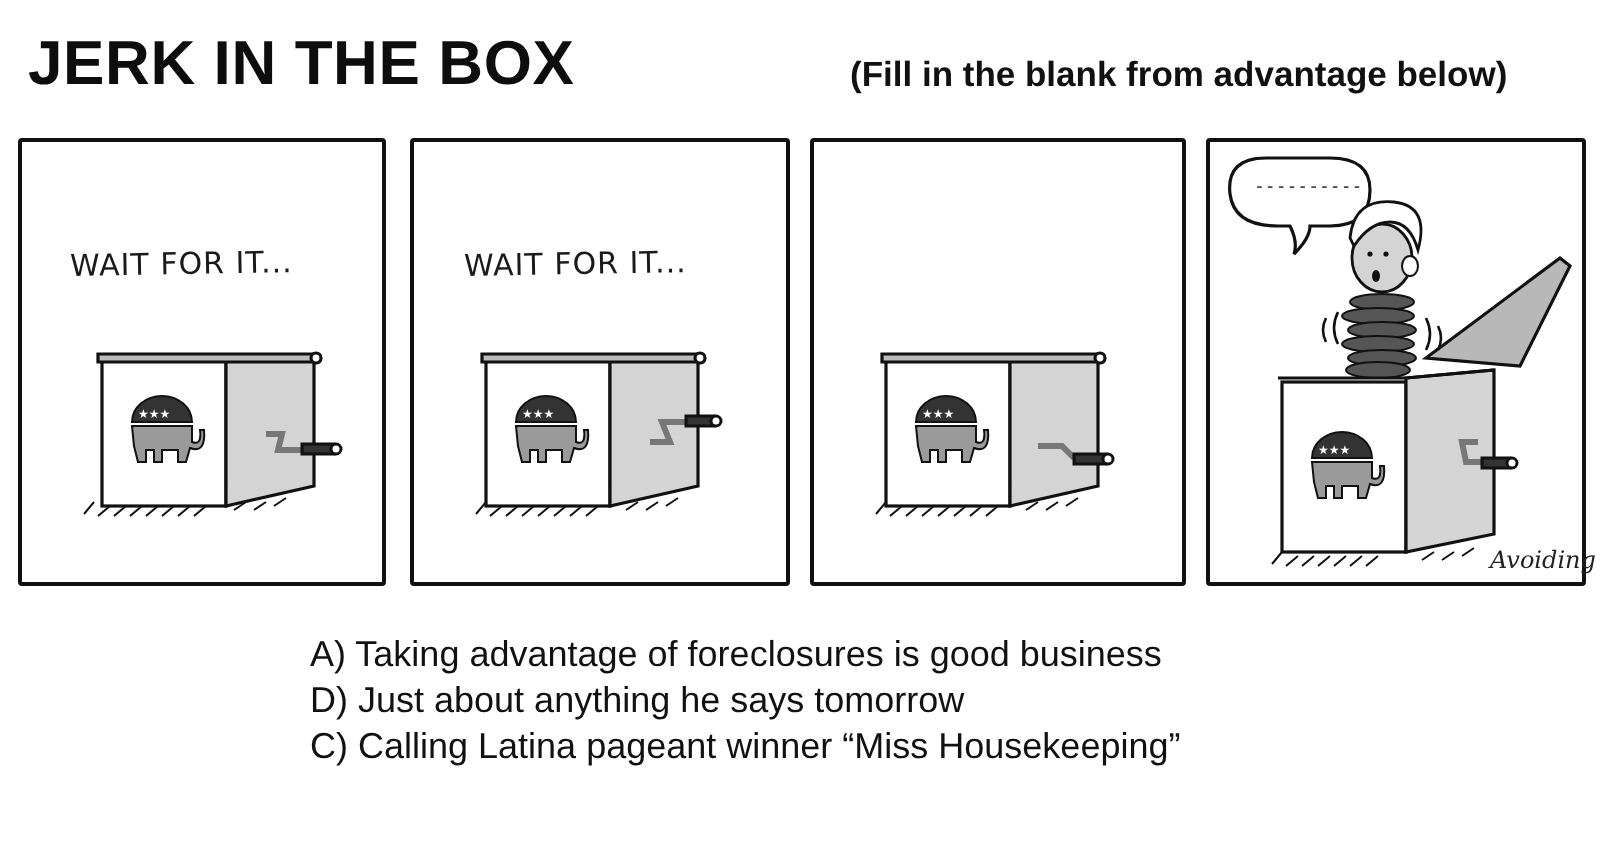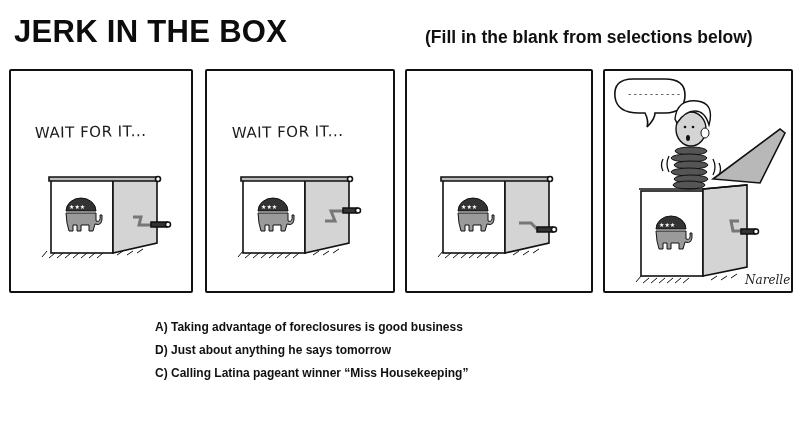--- a/index.html
+++ b/index.html
@@ -24,29 +24,29 @@
     font-size: 15px; letter-spacing: 0.5px; color: #1a1a1a;
     transform: rotate(-1deg); white-space: nowrap;
   }
   .bubble-text { position: absolute; font-family: "DejaVu Sans Mono", monospace; font-size: 9px; color: #222; }
   .signature {
     position: absolute; font-family: "DejaVu Serif", serif; font-style: italic;
     font-size: 12px; color: #222;
   }
   .options {
     position: absolute; left: 155px; top: 316px;
-    font-weight: 700; font-size: 12px; line-height: 23px; color: #111;
+    font-weight: 400; font-size: 18px; line-height: 23px; color: #111;
   }
   .option { white-space: nowrap; }
 </style>
 </head>
 <body>
 
 <div class="title">JERK IN THE BOX</div>
-<div class="subtitle">(Fill in the blank from selections below)</div>
+<div class="subtitle">(Fill in the blank from advantage below)</div>
 
 <div class="panel" style="left:9px; width:184px;">
   <div class="caption" style="left:24px; top:52px;">WAIT FOR IT...</div>
   <svg width="184" height="224" viewBox="0 0 184 224">
     <g stroke="#111" stroke-width="1.6" fill="none">
       <path d="M36 180 l-5 6 M44 182 l-6 5 M52 182 l-6 5 M60 182 l-6 5 M68 182 l-6 5 M76 182 l-6 5 M84 182 l-6 5 M92 182 l-6 5 M112 180 l-6 4 M122 180 l-6 4 M132 178 l-6 4" stroke-width="1"></path>
       <rect x="40" y="108" width="62" height="74" fill="#fff"></rect>
       <path d="M102 108 L146 108 L146 172 L102 182 Z" fill="#d4d4d4"></path>
       <path d="M38 106 L147 106 L147 110 L38 110 Z" fill="#bbb"></path>
       <circle cx="147" cy="108" r="2.5" fill="#fff"></circle>
@@ -137,20 +137,20 @@
     <path d="M51 158 a15 13 0 0 1 30 0 Z" fill="#333" stroke="#111" stroke-width="1"></path>
     <text x="54" y="156" font-size="6" fill="#fff">★★★</text>
     <path d="M51 160 L81 160 L81 168 Q86 170 85 162 L87 162 Q88 174 80 171 L78 178 L74 178 L74 172 L66 172 L66 178 L62 178 L62 172 L58 172 L58 178 L54 178 L52 170 Z" fill="#9a9a9a" stroke="#111" stroke-width="1"></path>
     <g stroke="#111" stroke-width="1.5">
       <path d="M134 150 L126 150 L128 160 L136 160" fill="none" stroke-width="3" stroke="#777"></path>
       <rect x="136" y="158" width="14" height="5" fill="#333"></rect>
       <circle cx="151" cy="160.5" r="2.5" fill="#fff"></circle>
     </g>
   </svg>
   <div class="bubble-text" style="left:22px; top:18px;">----------</div>
-  <div class="signature" style="left:140px; top:202px;">Narelle</div>
+  <div class="signature" style="left:140px; top:202px;">Avoiding</div>
 </div>
 
 <div class="options">
   <div class="option">A) Taking advantage of foreclosures is good business</div>
   <div class="option">D) Just about anything he says tomorrow</div>
   <div class="option">C) Calling Latina pageant winner “Miss Housekeeping”</div>
 </div>
 
 </body></html>

